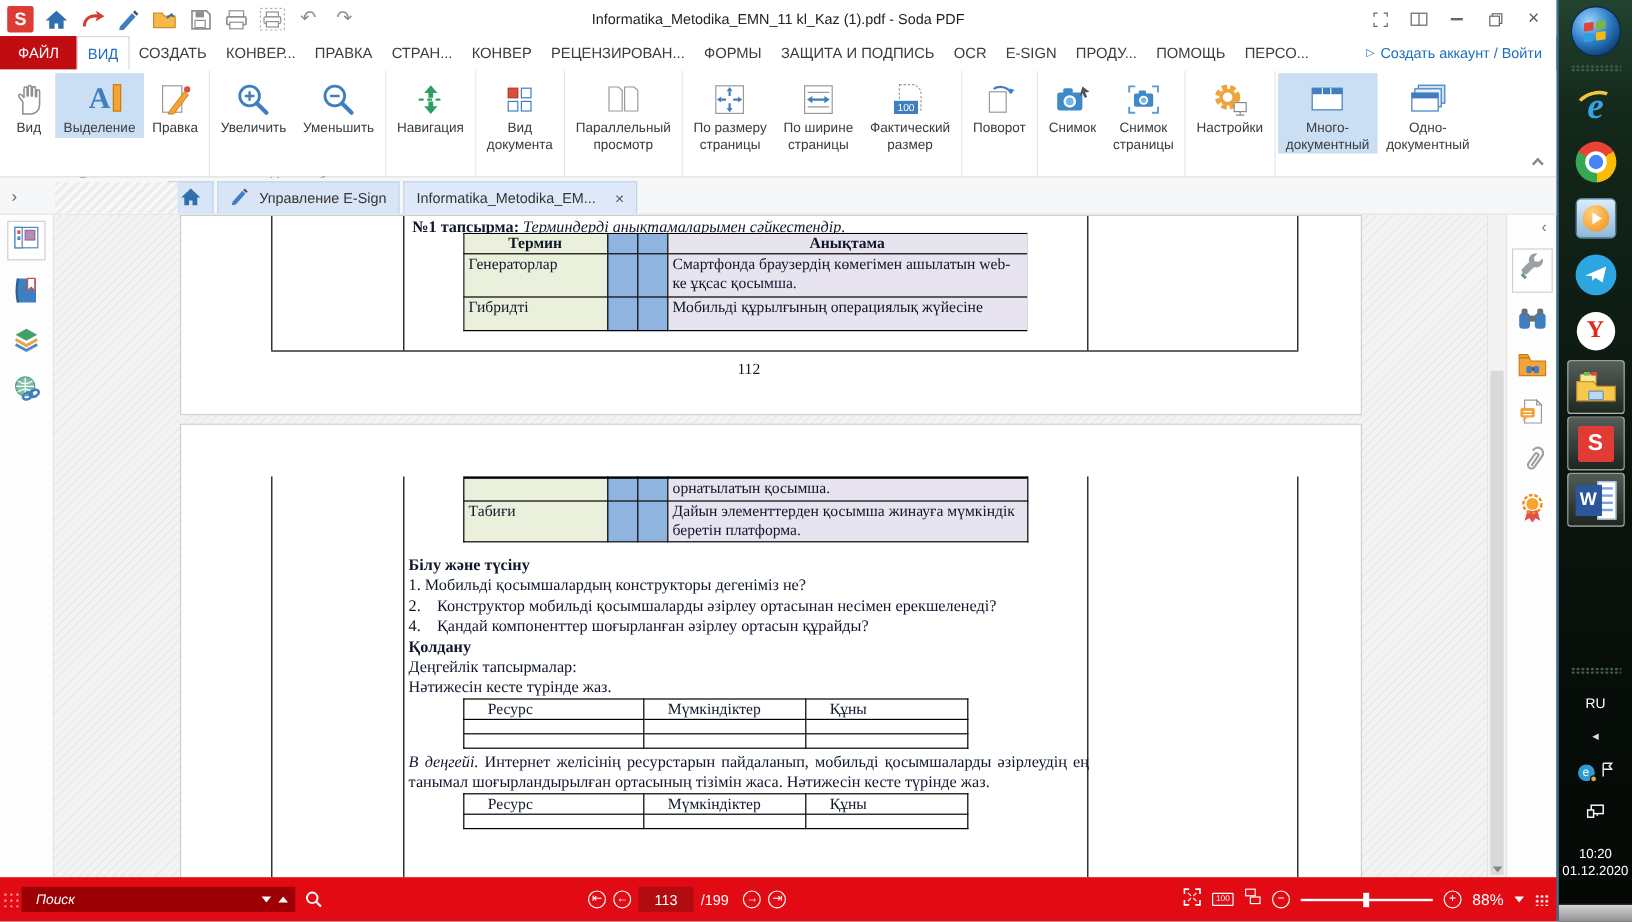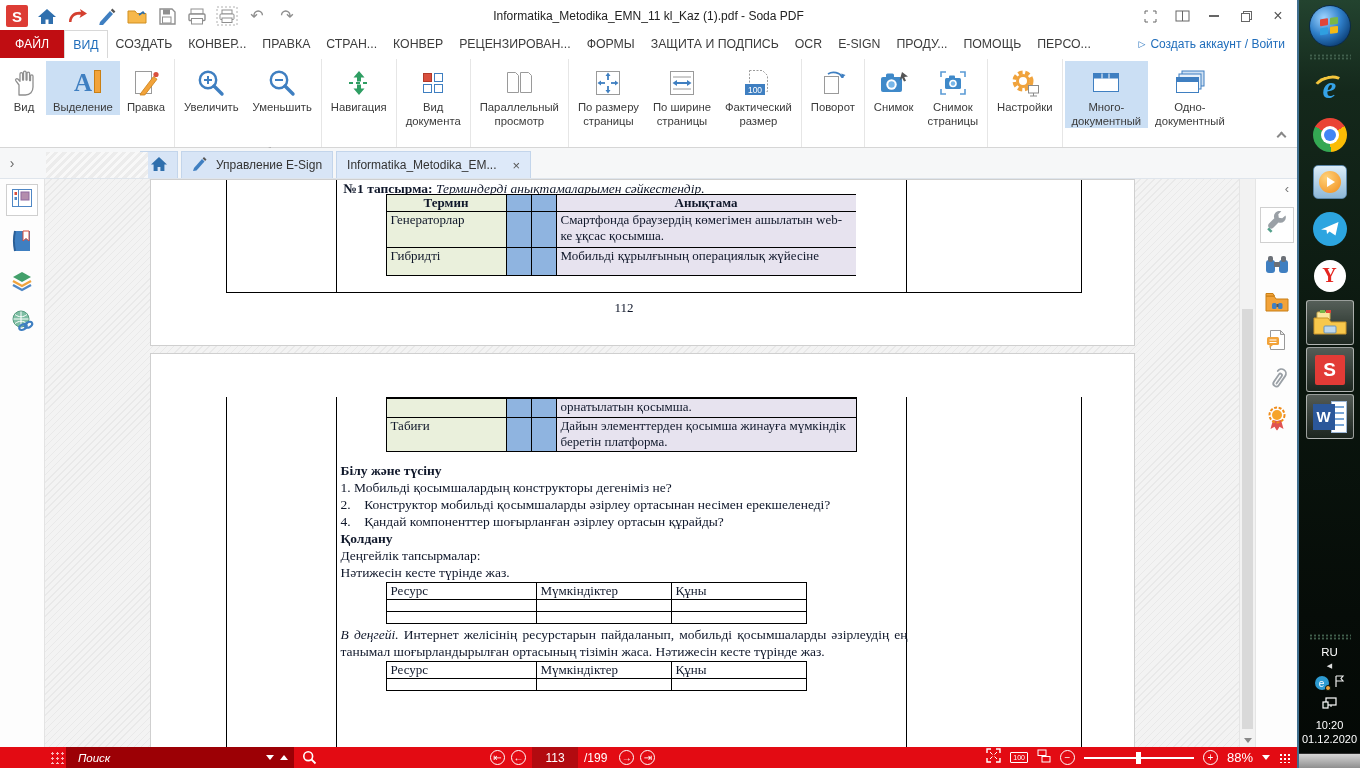--- a/index.html
+++ b/index.html
@@ -70,32 +70,32 @@
 .c-blue{background:#8fb4e0;}
 .c-def{background:#e7e3ef;}
 .pagenum{position:absolute;left:190px;top:120px;width:567px;text-align:center;font-size:13px;}
 .t2wrap{position:absolute;left:235px;top:43px;width:470px;}
 .t2wrap .task-table{border-top:2px solid #000;}
 .ptext{position:absolute;left:190px;top:108px;width:567px;font-size:13.5px;line-height:17px;}
 .just{text-align:justify;text-align-last:left;}
 .b{font-weight:bold;}
 .i{font-style:italic;}
 .res-table{border-collapse:collapse;font-size:13px;margin:1px 0 2px 45px;width:420px;table-layout:fixed;}
-.res-table td{border:1px solid #000;padding:0 4px;height:16px;line-height:16px;}
+.res-table td{border:1px solid #000;padding:0 20px;height:16px;line-height:16px;}
 .res-table tr.empty td{height:12px;}
 
 .scroll{width:16px;background:#f2f2f2;border-left:1px solid #e5e5e5;position:relative;flex:none;}
 .thumb{position:absolute;left:2px;right:2px;top:130px;height:420px;background:#d9d9d9;}
 .sarrow{position:absolute;bottom:4px;left:4px;width:0;height:0;border-left:4px solid transparent;border-right:4px solid transparent;border-top:5px solid #888;}
 .rpanel{width:42px;border-left:1px solid #e5e5e5;background:#fdfdfd;display:flex;flex-direction:column;align-items:center;padding-top:2px;gap:11px;flex:none;}
 .rcollapse{color:#777;font-size:13px;height:15px;align-self:flex-end;padding-right:8px;}
 .rsel{border:1px solid #d0d0d0;background:#fff;padding:3px 4px;}
 
 
-.statusbar{height:21px;background:#e30b13;display:flex;align-items:center;color:#fff;position:relative;flex:none;padding-left:48px;}
+.statusbar{height:37px;background:#e30b13;display:flex;align-items:center;color:#fff;position:relative;flex:none;}
 .sgrip{width:16px;height:13px;margin-left:2px;background:radial-gradient(circle,#f7b7ba 1px,transparent 1.3px) 0 0/5px 5px;}
 .ssearch{width:228px;height:21px;background:#9c0005;display:flex;align-items:center;padding:0 6px 0 12px;font-size:11.5px;font-style:italic;}
 .schev{margin-left:auto;display:flex;gap:6px;align-items:center;}
 .tri-d{width:0;height:0;border-left:4px solid transparent;border-right:4px solid transparent;border-top:5px solid #fff;}
 .tri-u{width:0;height:0;border-left:4px solid transparent;border-right:4px solid transparent;border-bottom:5px solid #fff;}
 .smag{margin-left:8px;display:flex;align-items:center;}
 .snav{position:absolute;left:490px;display:flex;align-items:center;gap:6px;}
 .cbtn{width:15px;height:15px;border:1px solid #fff;border-radius:50%;display:flex;align-items:center;justify-content:center;font-size:10px;line-height:1;flex:none;}
 .pagebox{width:46px;height:21px;background:#b20b10;display:flex;align-items:center;justify-content:center;font-size:12px;font-style:normal;}
 .ptot{font-size:12px;}
@@ -123,21 +123,21 @@
 .wmp{width:34px;height:34px;border-radius:5px;background:linear-gradient(180deg,#dcedf8,#8db8d8);border:1px solid #5b86a8;display:flex;align-items:center;justify-content:center;}
 .wmpo{width:22px;height:22px;border-radius:50%;background:radial-gradient(circle at 35% 30%,#ffd27a,#f08c1a);display:flex;align-items:center;justify-content:center;}
 .wmpt{width:0;height:0;border-left:8px solid #fff;border-top:5px solid transparent;border-bottom:5px solid transparent;margin-left:2px;}
 .tg{width:34px;height:34px;border-radius:50%;background:#2ca5e0;display:flex;align-items:center;justify-content:center;}
 .ya{width:32px;height:32px;border-radius:50%;background:#fff;color:#e52620;font-weight:bold;font-size:20px;display:flex;align-items:center;justify-content:center;font-family:"Liberation Serif",serif;}
 .soda{width:30px;height:30px;background:#e23b36;color:#fff;font-weight:bold;font-size:19px;display:flex;align-items:center;justify-content:center;border-radius:2px;}
 .wordi{position:relative;width:34px;height:32px;}
 .wpage{position:absolute;right:0;top:0;width:16px;height:32px;background:#fff;border:1px solid #9db8d8;}
 .wpage i{display:block;height:2px;background:#7aa7d8;margin:4px 2px 0;}
 .wblock{position:absolute;left:0;top:3px;width:22px;height:26px;background:#2b579a;color:#fff;font-size:15px;font-weight:bold;display:flex;align-items:center;justify-content:center;}
-.tray{margin-top:auto;display:flex;flex-direction:column;align-items:center;gap:4px;width:100%;}
+.tray{margin-top:auto;display:flex;flex-direction:column;align-items:center;gap:17px;width:100%;}
 .tlang{color:#fff;font-size:11.5px;}
 .thid{color:#ddd;font-size:7px;}
 .trow{display:flex;gap:5px;align-items:center;}
 .etray{position:relative;width:14px;height:14px;border-radius:50%;background:#2d9ad0;color:#fff;font-size:10px;display:flex;align-items:center;justify-content:center;}
 .etray i{position:absolute;right:-2px;bottom:-1px;width:6px;height:6px;border-radius:50%;background:#f0a33c;border:1px solid #06140c;}
 .tclock{color:#fff;font-size:11px;text-align:center;line-height:14px;white-space:nowrap;}
 .showdesk{width:100%;height:15px;background:linear-gradient(180deg,#d6d6d6,#8f8f8f);border-top:1px solid #2f2f2f;margin-top:3px;}
 </style>
 </head>
 <body>

